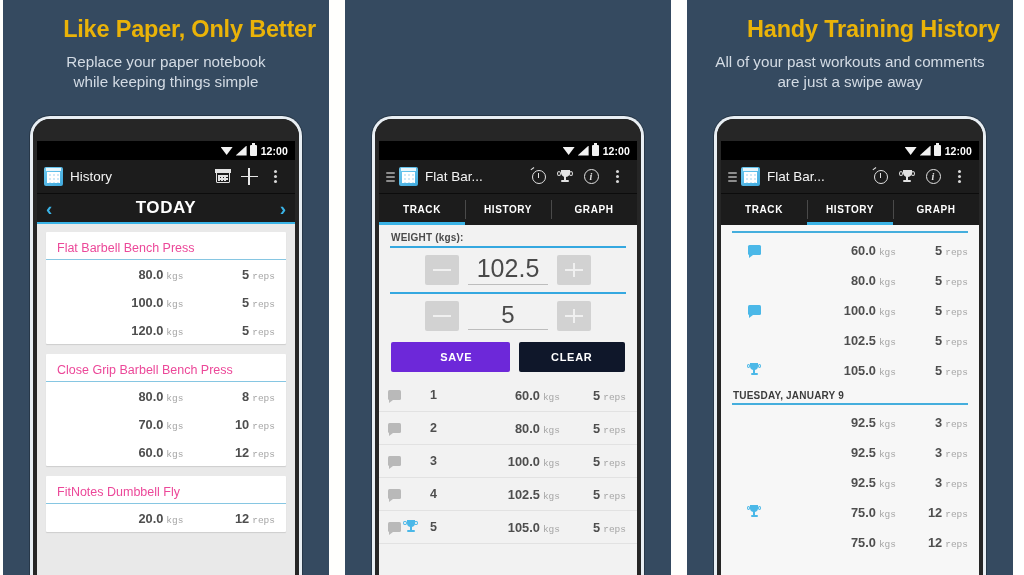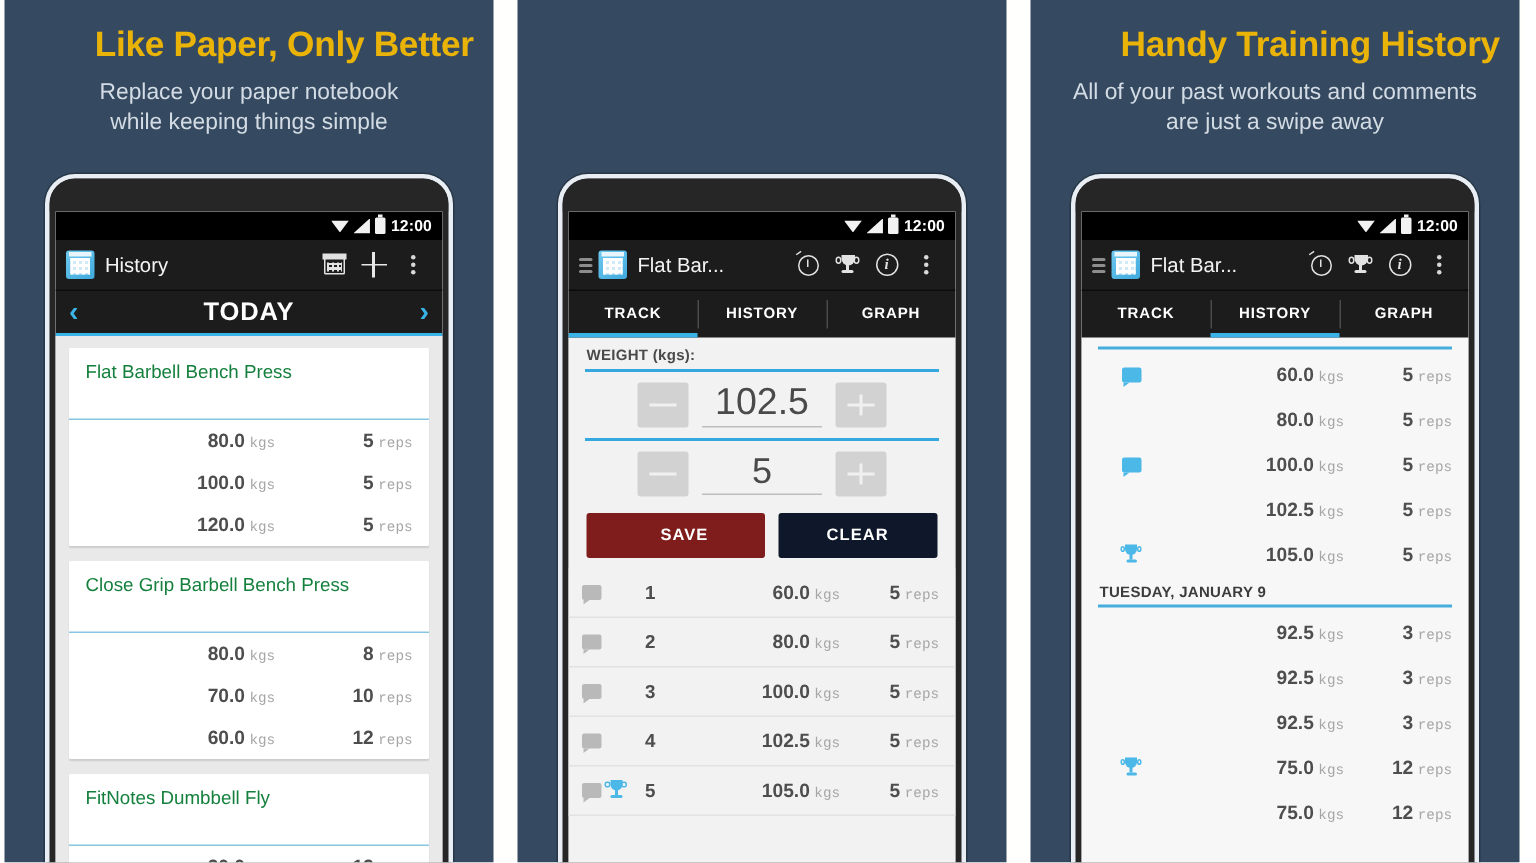--- a/index.html
+++ b/index.html
@@ -237,22 +237,22 @@
     content: ""; position: absolute; left: 0; top: 6px; bottom: 6px; width: 1px; background: #4a4a4a;
   }
   .tab .underline {
     position: absolute; left: 0; right: 0; bottom: 0; height: 3px; background: #3ab3e6;
   }
 
   
   .worklist { background: #e9e9e9; height: 100%; padding: 8px 9px 0 9px; }
   .card { background: #ffffff; border-radius: 1px; margin-bottom: 10px; box-shadow: 0 1px 1px rgba(0,0,0,0.12); }
   .card-title {
-    padding: 9px 11px 24px 11px;
-    font-size: 12.5px; color: #15803d;
+    padding: 9px 11px 4px 11px;
+    font-size: 12.5px; color: #ec4899;
     border-bottom: 1px solid #86c6e2;
   }
   .set-row {
     display: flex; align-items: baseline; justify-content: flex-end;
     padding: 5px 11px 5px 11px;
     gap: 0;
   }
   .set-weight { width: 58%; text-align: right; }
   .set-reps   { width: 42%; text-align: right; }
   .num { font-size: 12.8px; font-weight: bold; color: #4e4e4e; }
@@ -287,21 +287,21 @@
     border-bottom: 1px solid #bdbdbd;
     padding-bottom: 2px; line-height: 1.05;
   }
   .step-value.small { font-size: 24px; }
   .btn-row { display: flex; gap: 9px; padding: 5px 12px 7px 12px; }
   .btn {
     flex: 1 1 0; text-align: center; color: #ffffff;
     font-size: 11px; font-weight: bold; letter-spacing: 0.7px;
     padding: 9px 0; border-radius: 2px;
   }
-  .btn-save { background: #7f1d1d; padding-left: 12px; }
+  .btn-save { background: #6d28d9; padding-left: 12px; }
   .btn-clear { background: #0f172a; }
 
   .setlist { background: #f2f2f2; }
   .set-line {
     display: flex; align-items: center;
     padding: 7px 11px 7px 9px;
     border-bottom: 1px solid #e2e2e2;
   }
   .set-line .icons { width: 42px; display: flex; align-items: center; gap: 3px; flex: 0 0 auto; }
   .set-line .idx { width: 24px; font-size: 12.5px; font-weight: bold; color: #4e4e4e; }

